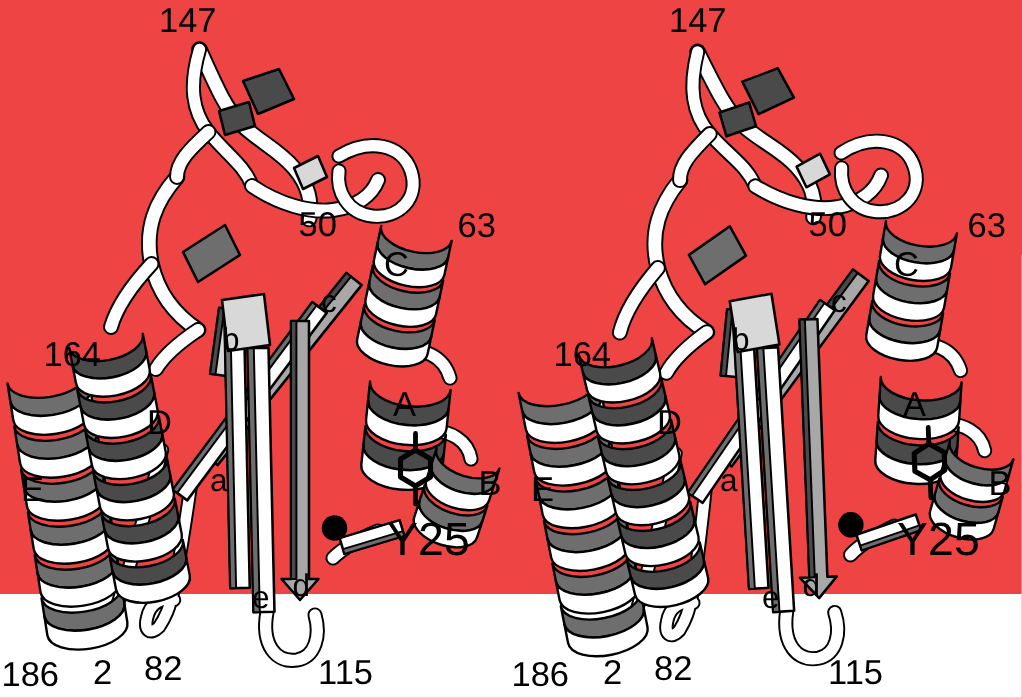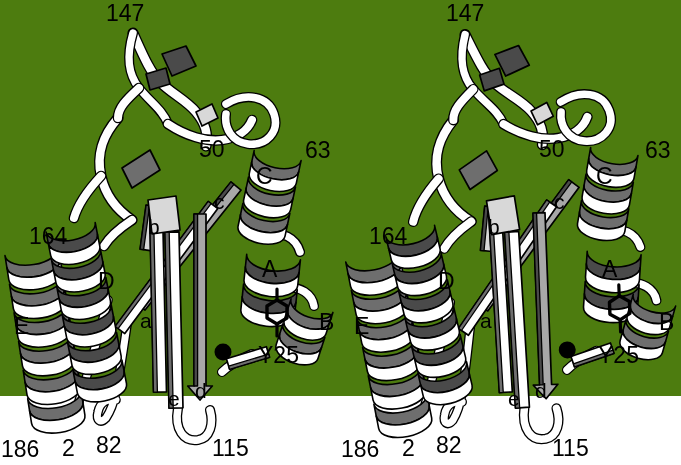--- a/index.html
+++ b/index.html
@@ -1,29 +1,29 @@
 <!DOCTYPE html>
 <html><head>
 <meta charset="utf-8">
 <style>
   html,body{margin:0;padding:0;background:#ffffff;}
   body{width:681px;height:465px;overflow:hidden;
        font-family:"Liberation Sans",sans-serif;color:#000;}
-  #figure{position:relative;width:681px;height:396px;background:#4d7c0f;}
+  #figure{position:relative;width:681px;height:396px;background:#ef4444;}
   .panel{position:absolute;top:0;width:341px;height:465px;}
   #panel-left{left:0;}
   #panel-right{left:340px;}
   .panel svg{position:absolute;left:0;top:0;}
   .lbl{position:absolute;line-height:1;white-space:nowrap;
        font-family:"Liberation Sans",sans-serif;color:#000;
        -webkit-font-smoothing:antialiased;}
   .num{font-size:23px;font-weight:400;}
   .helix{font-size:23px;font-weight:400;}
   .strand{font-size:21px;font-weight:400;}
-  .res{font-size:23px;font-weight:400;}
+  .res{font-size:31px;font-weight:400;}
 </style>
 </head>
 <body>
 
 <div id="figure">
 
   <div class="panel" id="panel-left">
       <svg width="341" height="465" viewBox="0 0 341 465">
         <g transform="rotate(0 170 240)">
           <path d="M 133 33 C 143 55 150 72 160 82 C 172 94 186 100 196 112 C 206 124 208 134 206 146" fill="none" stroke="#000000" stroke-width="11.1" stroke-linejoin="round" stroke-linecap="round"></path>

